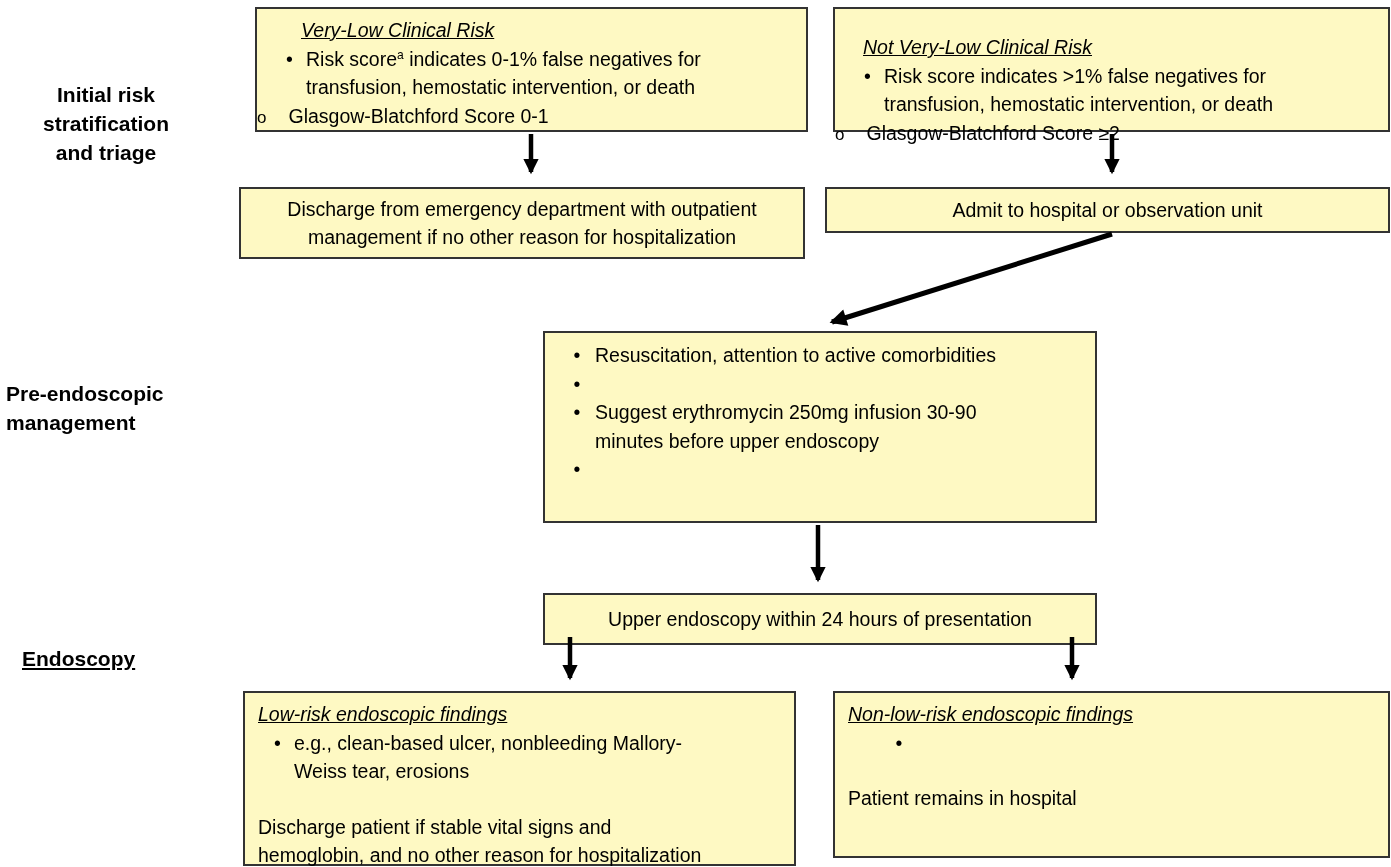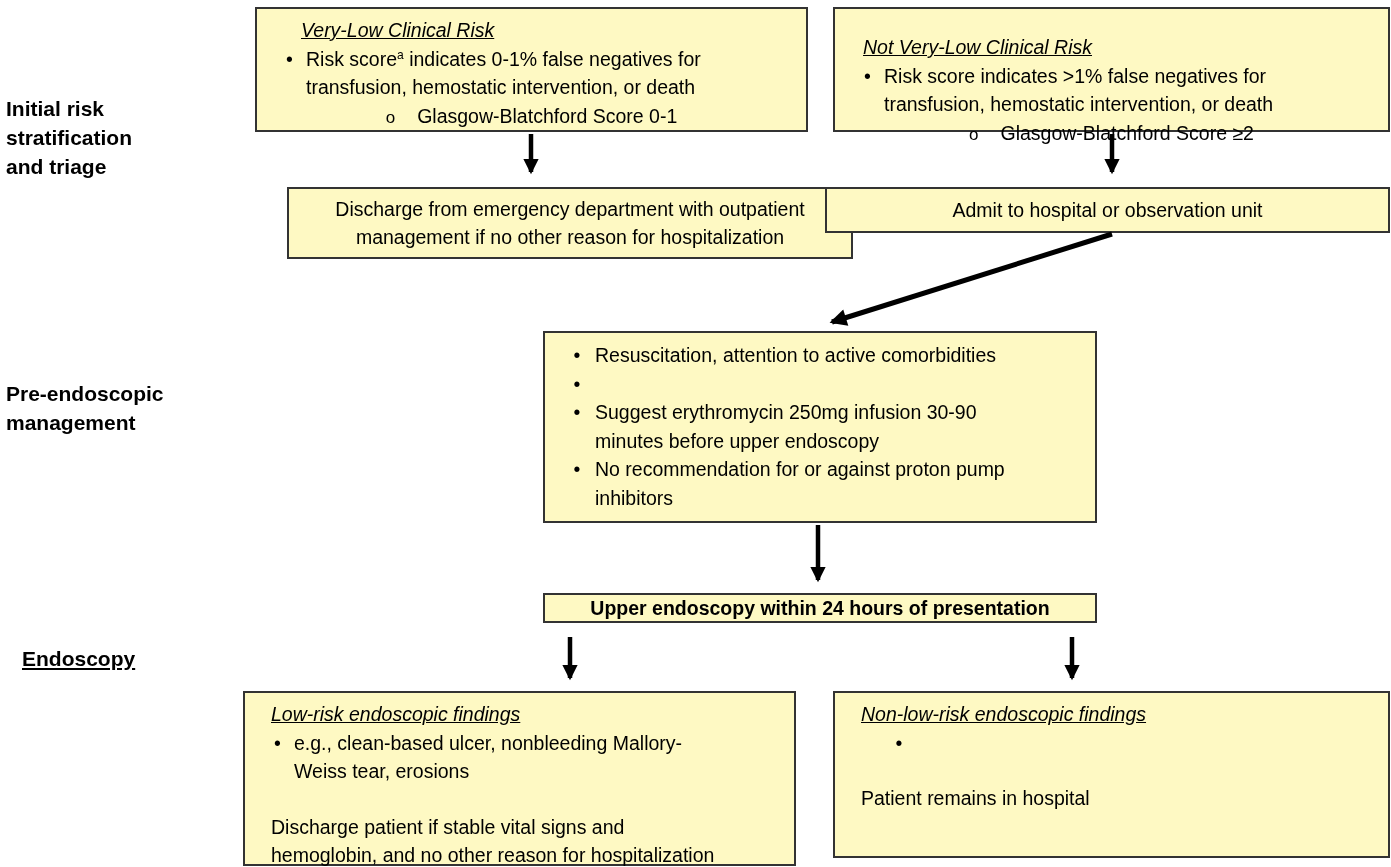--- a/index.html
+++ b/index.html
@@ -32,39 +32,38 @@
     font-size: 19.5px;
     line-height: 28.5px;
   }
   .box-heading {
     font-style: italic;
     text-decoration: underline;
     padding-top: 7px;
   }
   .pad-lg { padding-left: 44px; }
   .pad-md { padding-left: 28px; margin-top: 17px; }
-  .pad-sm { padding-left: 26px; }
+  .pad-sm { padding-left: 13px; }
   .bullet-row {
     display: flex;
     align-items: flex-start;
   }
   .marker {
     flex: 0 0 auto;
     text-align: center;
   }
   .bullet-text {
     white-space: pre-line;
   }
   sup {
     font-size: 62%;
     line-height: 0;
     vertical-align: super;
   }
   .sub-row {
-    text-align: center;
   }
   .sub-row .circle-marker {
     display: inline-block;
     margin-right: 22px;
     font-size: 17px;
   }
   .center-box {
     display: flex;
     align-items: center;
     justify-content: center;
@@ -80,21 +79,21 @@
     left: 0;
     top: 0;
     pointer-events: none;
   }
 </style>
 </head>
 <body>
 
 <div class="canvas">
 
-  <div class="stage-label" style="left:6px; top:94px; width:200px;">Initial risk
+  <div class="stage-label" style="left:6px; top:80px; width:200px;text-align:center;">Initial risk
 stratification
 and triage</div>
   <div class="stage-label" style="left:6px; top:379px; width:220px;">Pre-endoscopic
 management</div>
   <div class="stage-label" style="left:22px; top:644px; width:220px;text-decoration:underline;">Endoscopy</div>
 
   <div class="box" style="left:255px; top:7px; width:553px; height:125px;">
     <div class="box-heading pad-lg">Very-Low Clinical Risk</div>
     <div class="bullet-row" style="padding-left:16px;">
       <span class="marker" style="width:33px;">•</span>
@@ -111,46 +110,44 @@
     <div class="bullet-row" style="padding-left:16px;">
       <span class="marker" style="width:33px;">•</span>
       <span class="bullet-text" style="max-width:465px;">Risk score indicates &gt;1% false negatives for
 transfusion, hemostatic intervention, or death</span>
     </div>
     <div class="sub-row">
       <span class="circle-marker">o</span><span>Glasgow-Blatchford Score ≥2</span>
     </div>
   </div>
 
-  <div class="box center-box" style="left:239px; top:187px; width:566px; height:72px;margin-left:48px;">Discharge from emergency department with outpatient
+  <div class="box center-box" style="left:239px; top:187px; width:566px; height:72px;">Discharge from emergency department with outpatient
 management if no other reason for hospitalization</div>
 
   <div class="box center-box" style="left:825px; top:187px; width:565px; height:46px;">Admit to hospital or observation unit</div>
 
   <div class="box" style="left:543px; top:331px; width:554px; height:192px; padding-top:8px;">
     <div class="bullet-row" style="padding-left:14px;">
       <span class="marker" style="width:36px;">•</span>
       <span class="bullet-text">Resuscitation, attention to active comorbidities</span>
     </div>
     <div class="bullet-row" style="padding-left:14px;">
       <span class="marker" style="width:36px;">•</span>
     </div>
     <div class="bullet-row" style="padding-left:14px;">
       <span class="marker" style="width:36px;">•</span>
       <span class="bullet-text">Suggest erythromycin 250mg infusion 30-90
 minutes before upper endoscopy</span>
     </div>
     <div class="bullet-row" style="padding-left:14px;">
       <span class="marker" style="width:36px;">•</span>
-      <span class="bullet-text">No recommendation for or against proton pump
-inhibitors</span>
     </div>
   </div>
 
-  <div class="box center-box" style="left:543px; top:593px; width:554px; height:30px;font-weight:bold;">Upper endoscopy within 24 hours of presentation</div>
+  <div class="box center-box" style="left:543px; top:593px; width:554px; height:52px;">Upper endoscopy within 24 hours of presentation</div>
 
   <div class="box" style="left:243px; top:691px; width:553px; height:175px;">
     <div class="box-heading pad-sm">Low-risk endoscopic findings</div>
     <div class="bullet-row" style="padding-left:16px;">
       <span class="marker" style="width:33px;">•</span>
       <span class="bullet-text">e.g., clean-based ulcer, nonbleeding Mallory-
 Weiss tear, erosions</span>
     </div>
     <div class="note-para pad-sm">Discharge patient if stable vital signs and
 hemoglobin, and no other reason for hospitalization</div>

